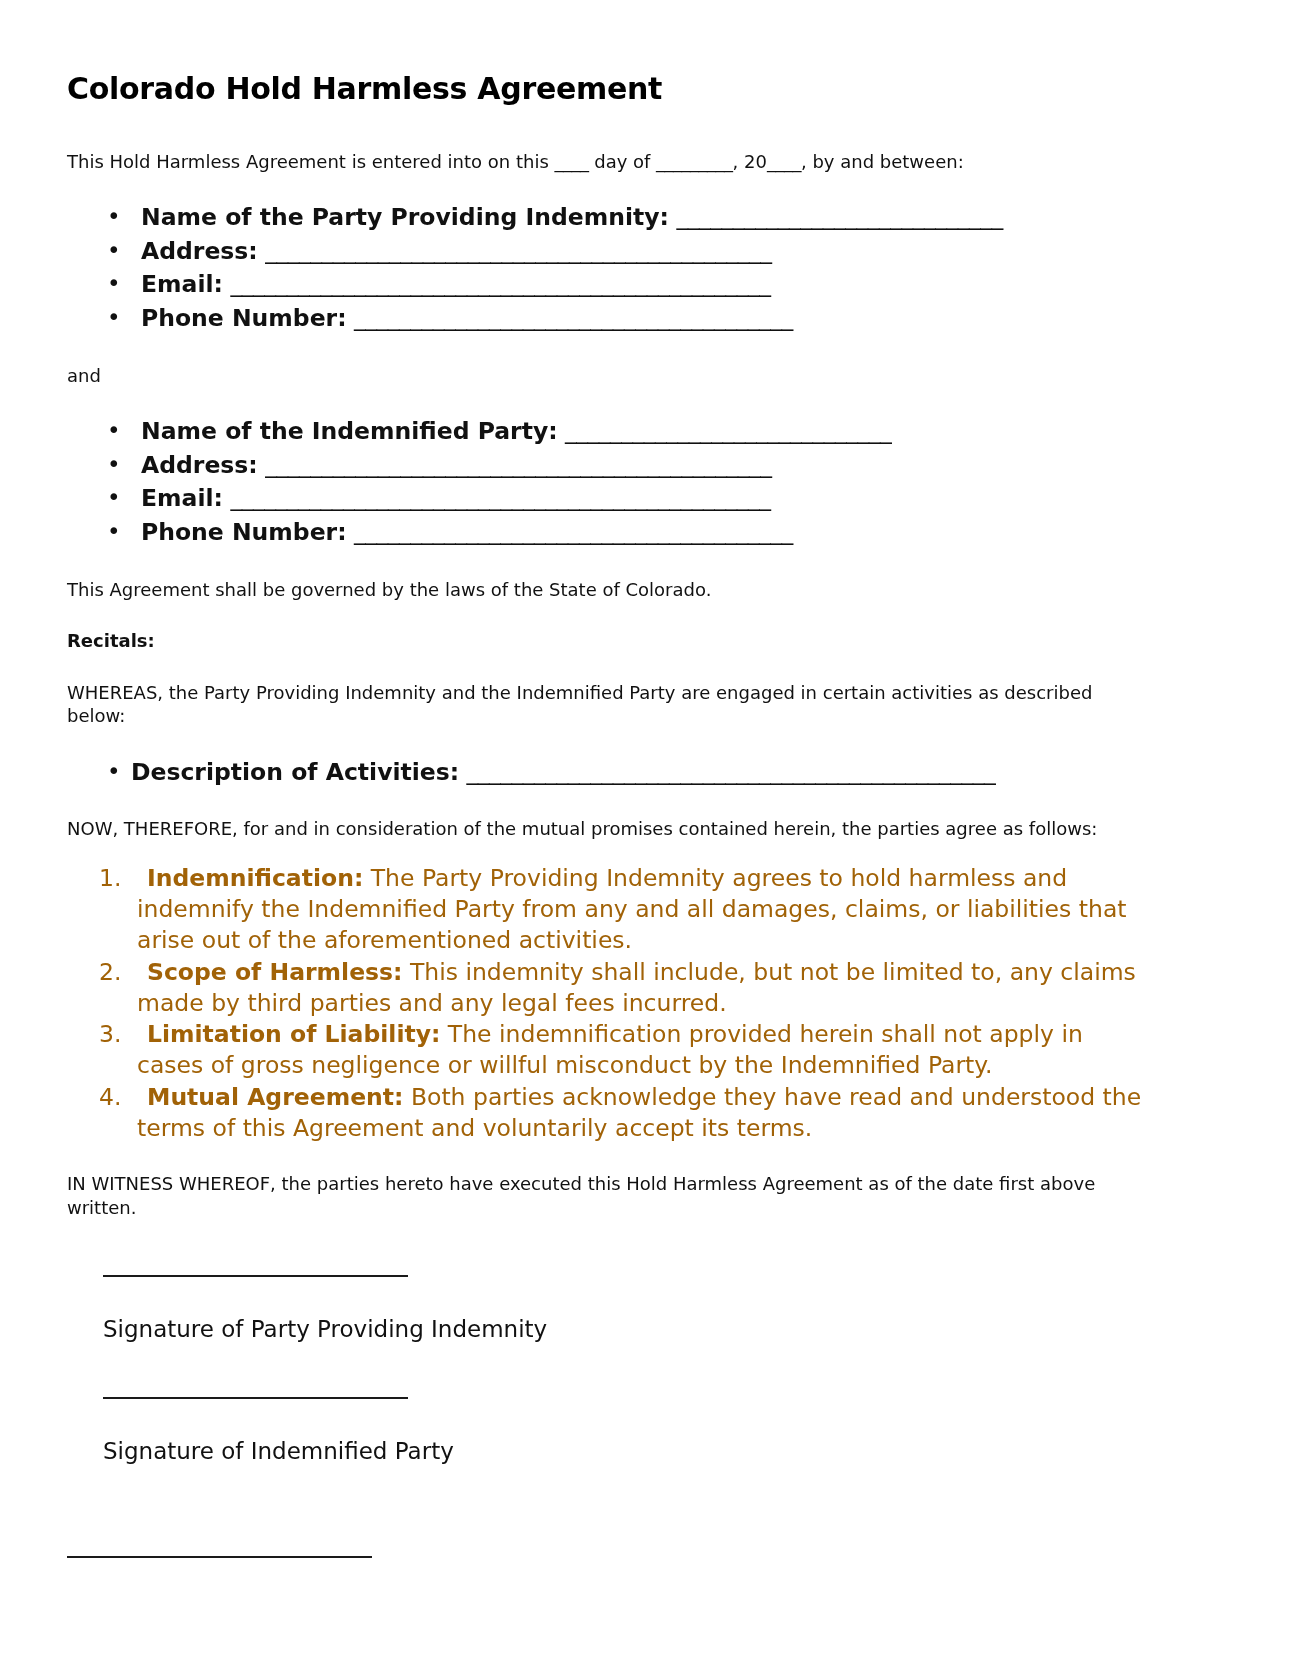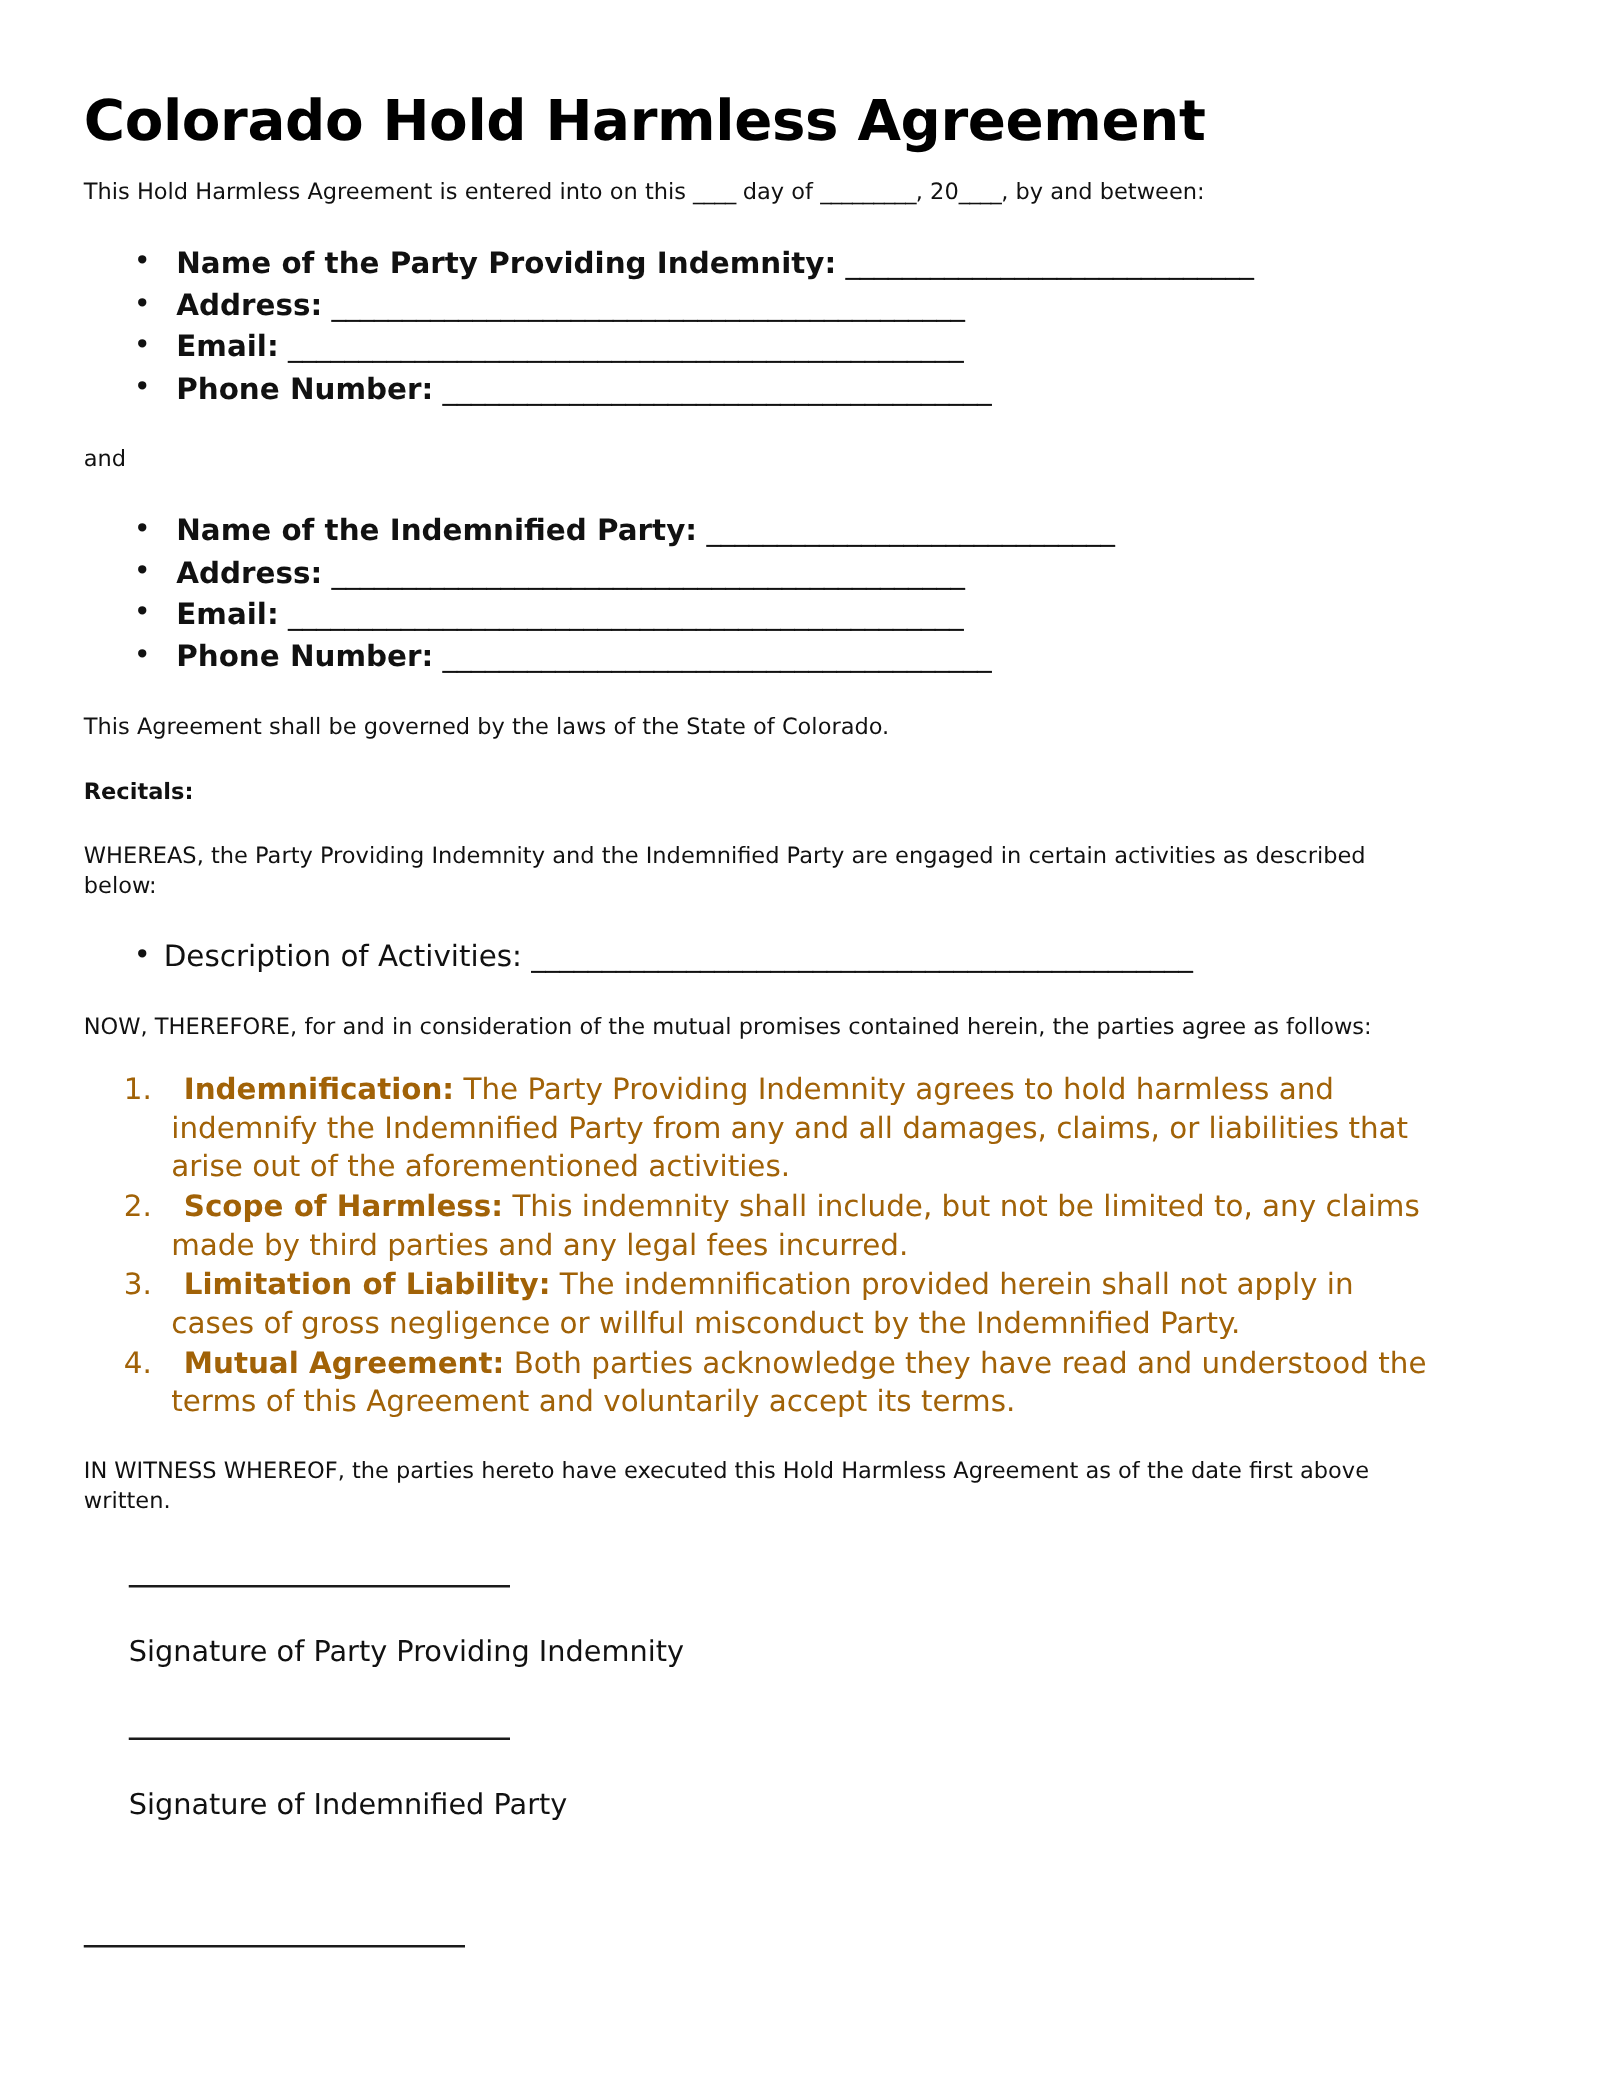--- a/index.html
+++ b/index.html
@@ -25,25 +25,25 @@
     box-sizing: border-box;
   }
   .content {
     position: absolute;
     left: 67px;
     top: 72px;
     width: 1085px;
   }
   h1.doc-title {
     font-family: "DejaVu Sans", sans-serif;
-    font-size: 45px;
+    font-size: 30px;
     font-weight: bold;
     letter-spacing: -0.3px;
     line-height: 1.12;
-    margin: 0 0 20px 0;
+    margin: 0 0 44px 0;
     color: #000;
   }
   p.para {
     font-size: 18px;
     line-height: 1.31;
     margin: 0 0 0 0;
     color: #111;
     font-weight: normal;
   }
   .gap-sm { height: 22px; }
@@ -65,21 +65,21 @@
   }
   ul.bullets > li::before {
     content: "\2022";
     position: absolute;
     left: 2px;
     top: -1px;
     font-size: 23px;
     line-height: 1.43;
   }
   .lbl-bold { font-weight: bold; margin-left: 10px; }
-  .lbl-plain { font-weight: normal; }
+  .lbl-plain { font-weight: bold; }
   .blank {
     font-weight: normal;
     letter-spacing: -0.5px;
     white-space: pre;
   }
   ol.numbers {
     padding-left: 62px;
     margin: 0;
   }
   ol.numbers > li {

